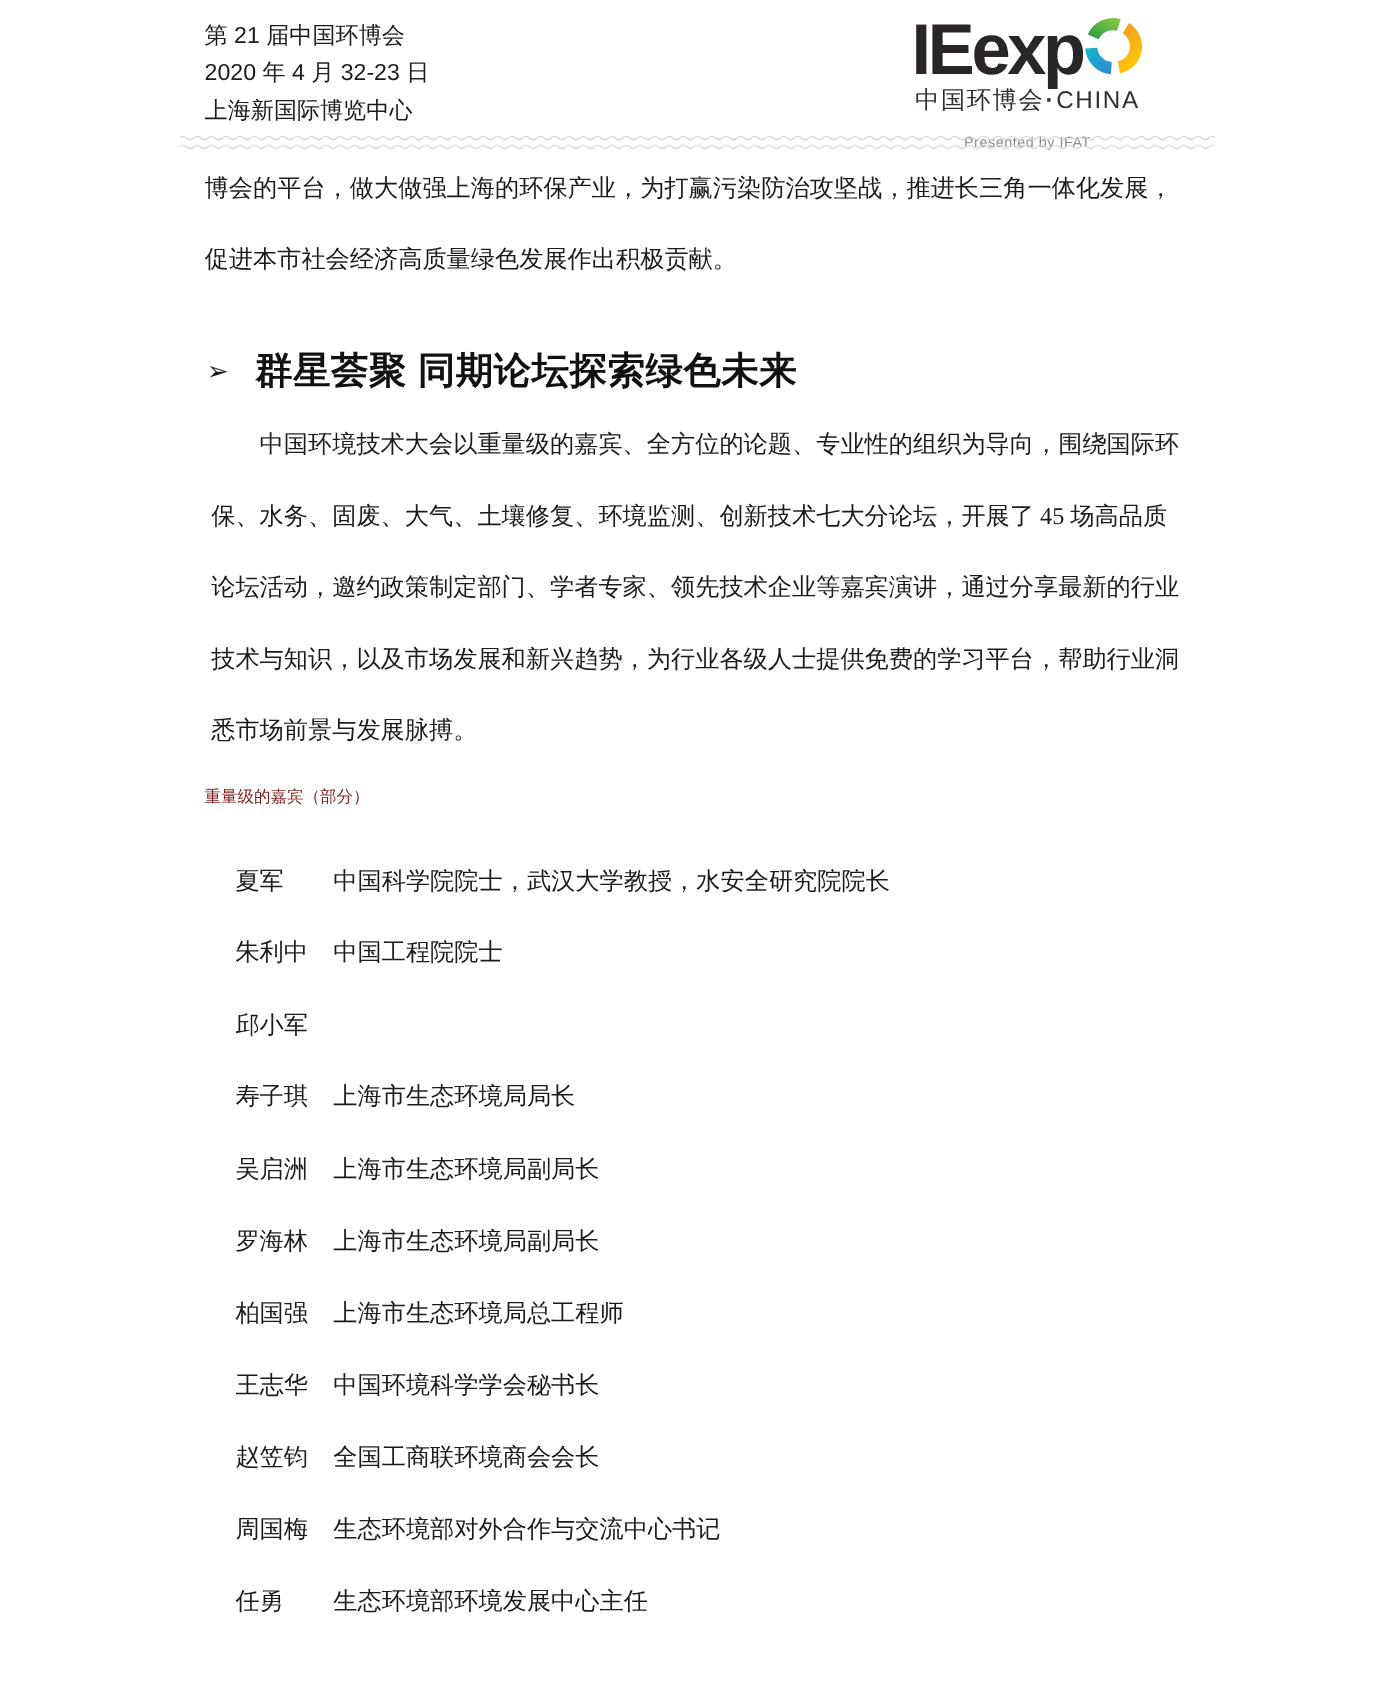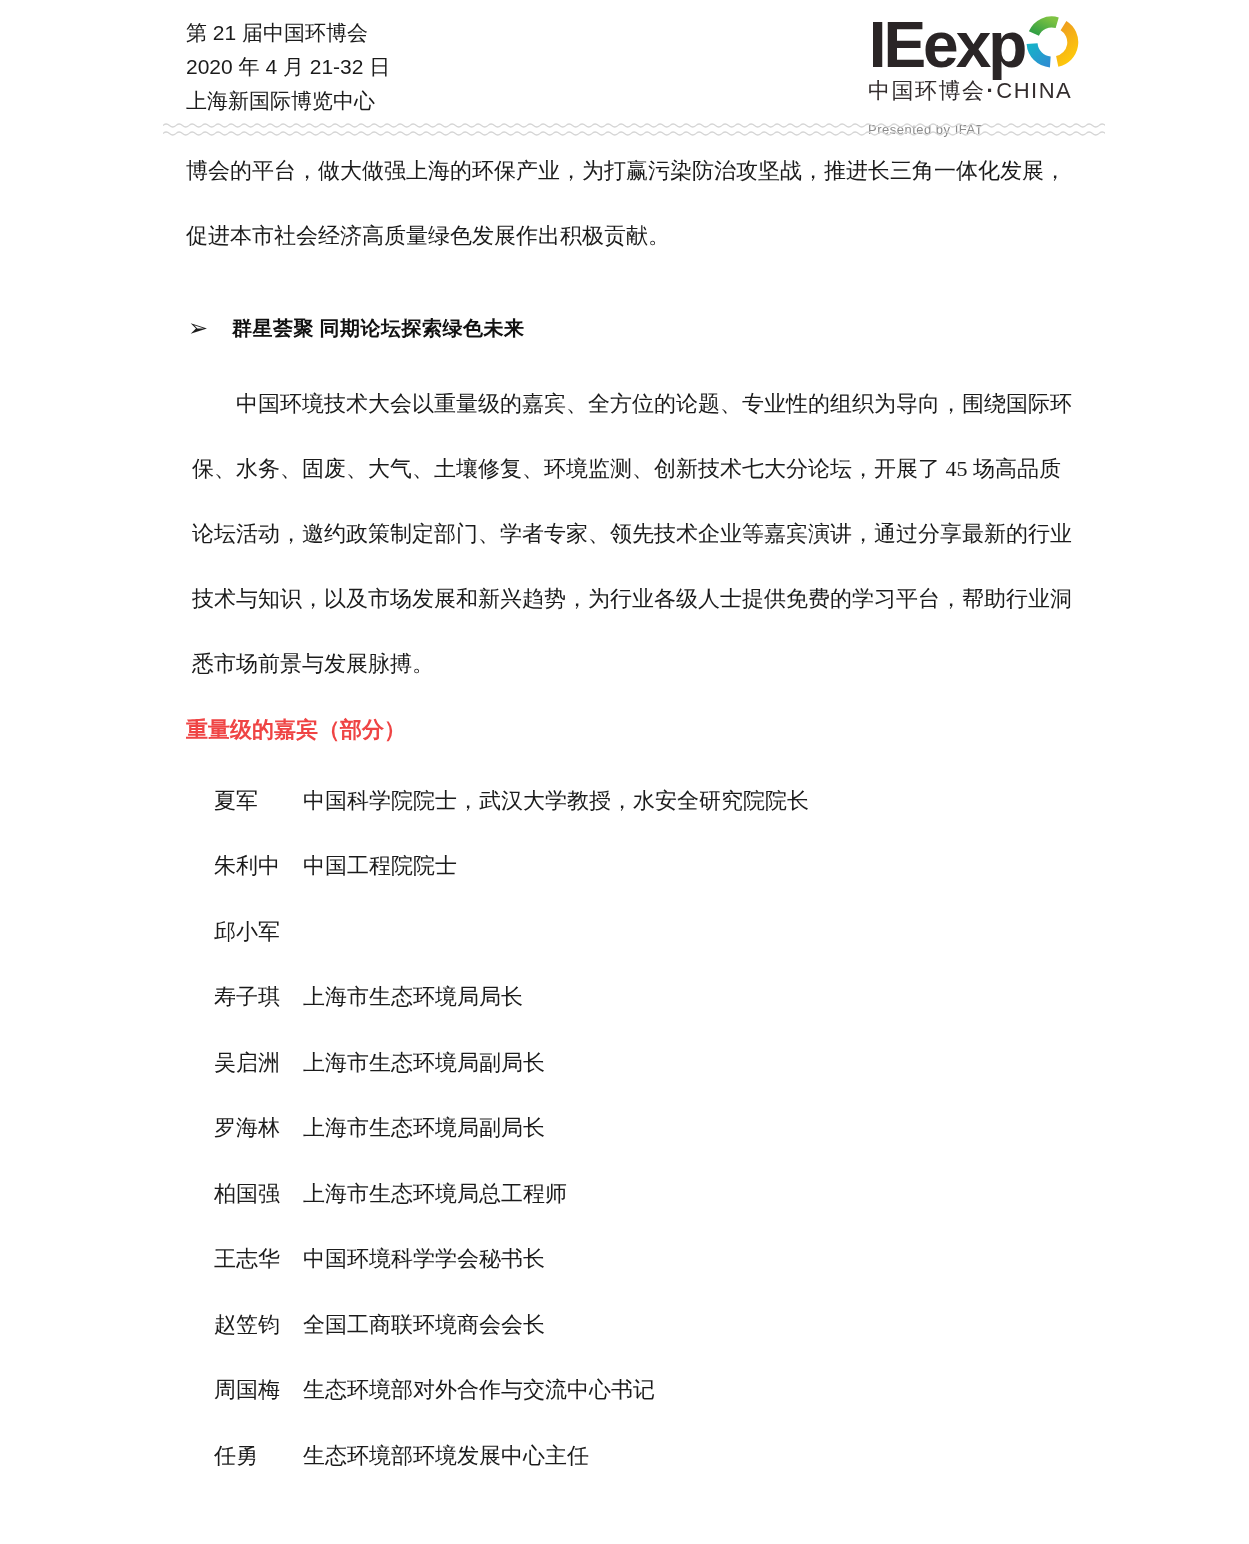--- a/index.html
+++ b/index.html
@@ -13,22 +13,22 @@
   }
 
   
   .header-lines {
     position:absolute; left:186px; top:16px;
     font-size:21px; line-height:34px;
     color:#1b1b1b; white-space:nowrap;
   }
 
   .logo {
-    position:absolute; left:868px; top:16px; width:212px;
-    text-align:left;
+    position:absolute; left:828px; top:16px; width:212px;
+    text-align:center;
   }
   .logo-top {
     display:flex; align-items:center; justify-content:center;
   }
   .wordmark {
     font-size:64px; font-weight:bold; letter-spacing:-3px;
     color:#2a2526; line-height:58px;
     transform:scaleY(1.02);
   }
   .logo-o { margin-left:1px; margin-top:-6px; }
@@ -57,50 +57,49 @@
     position:absolute; left:188px; top:314px;
     display:flex; align-items:center;
     margin:0; white-space:nowrap;
   }
   .bullet {
     font-family:"DejaVu Sans", sans-serif;
     font-size:24px; font-weight:normal; color:#1b1b1b;
     width:44px; flex:none;
   }
   .section-title {
-    font-size:20px; font-weight:bold; color:#111111;
+    font-size:34px; font-weight:bold; color:#111111;
     letter-spacing:0.5px;
-    font-family:Liberation Serif, serif;
   }
 
   
   .body-para {
     position:absolute; left:192px; top:371px;
     font-size:22px; line-height:65px; white-space:nowrap;font-family:Liberation Serif, serif;
   }
   .body-para .line.indent { text-indent:44px; }
 
   
   .guests-heading {
     position:absolute; left:186px; top:715px;
-    font-size:22px; font-weight:bold; color:#ef4444;
+    font-size:15px; font-weight:normal; color:#7f1d1d;
     white-space:nowrap;
   }
   .guest-list { position:absolute; left:186px; top:768px; font-size:22px; }
   .guest-row { display:flex; height:65.5px; align-items:center; white-space:nowrap;margin-left:28px; }
   .guest-name { width:89px; flex:none; }
 </style>
 </head>
 <body>
 
 <div class="page">
 
   <div class="header-lines">
     <div>第 21 届中国环博会</div>
-    <div>2020 年 4 月 21-32 日</div>
+    <div>2020 年 4 月 32-23 日</div>
     <div>上海新国际博览中心</div>
   </div>
 
   <div class="logo">
     <div class="logo-top">
       <span class="wordmark">IEexp</span>
       <svg class="logo-o" width="54" height="54" viewBox="0 0 54 54">
         <defs>
           <linearGradient id="gGreen" x1="0" y1="1" x2="1" y2="0">
             <stop offset="0" stop-color="#2f9e44"></stop>

